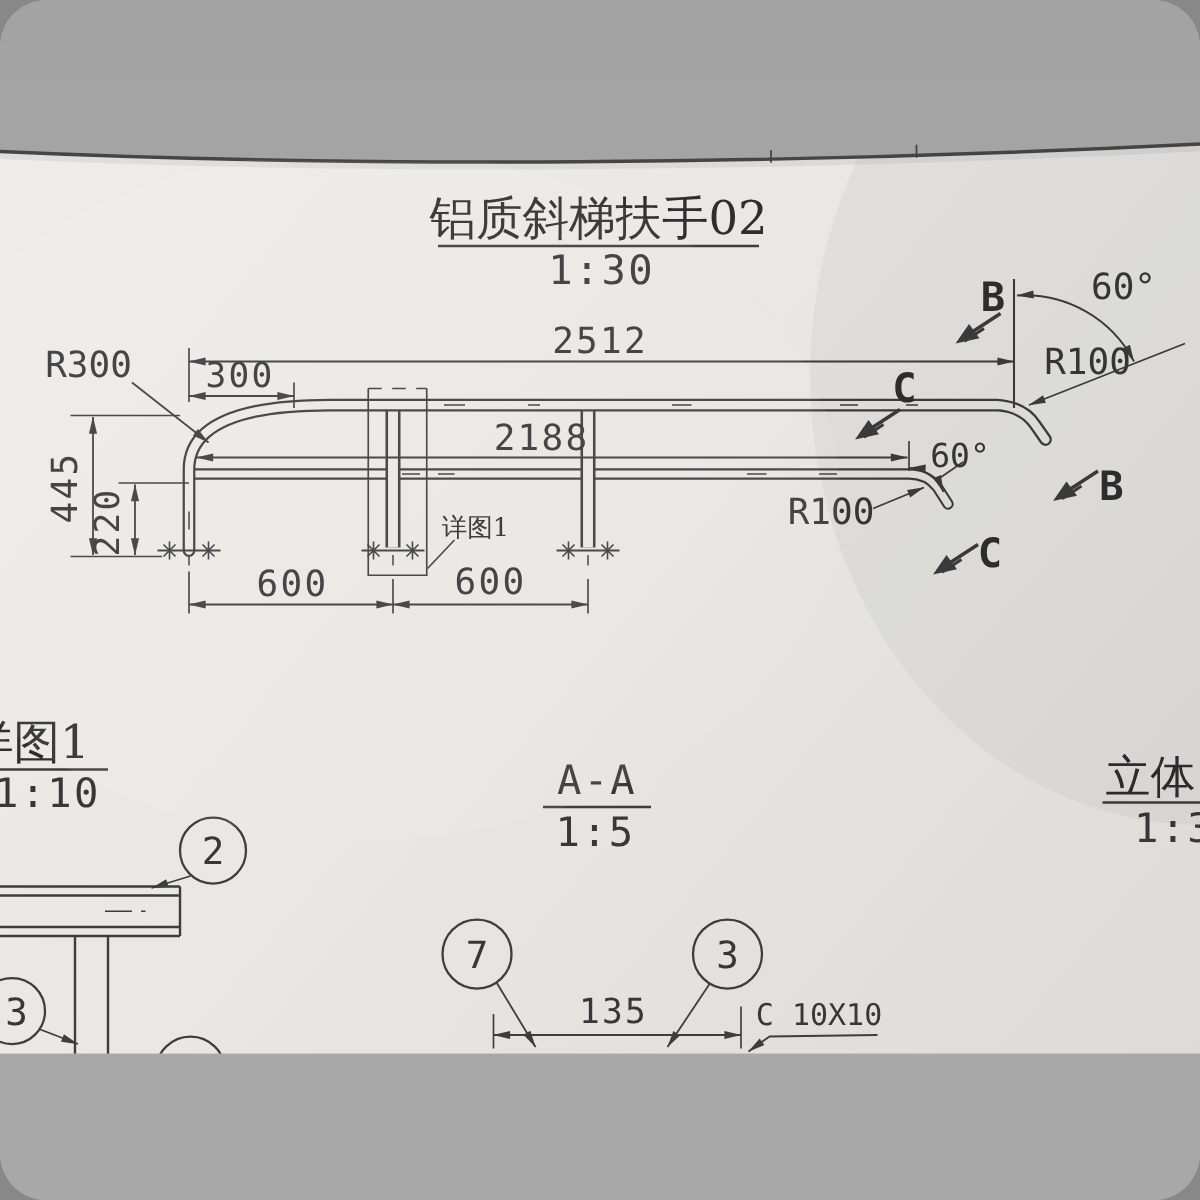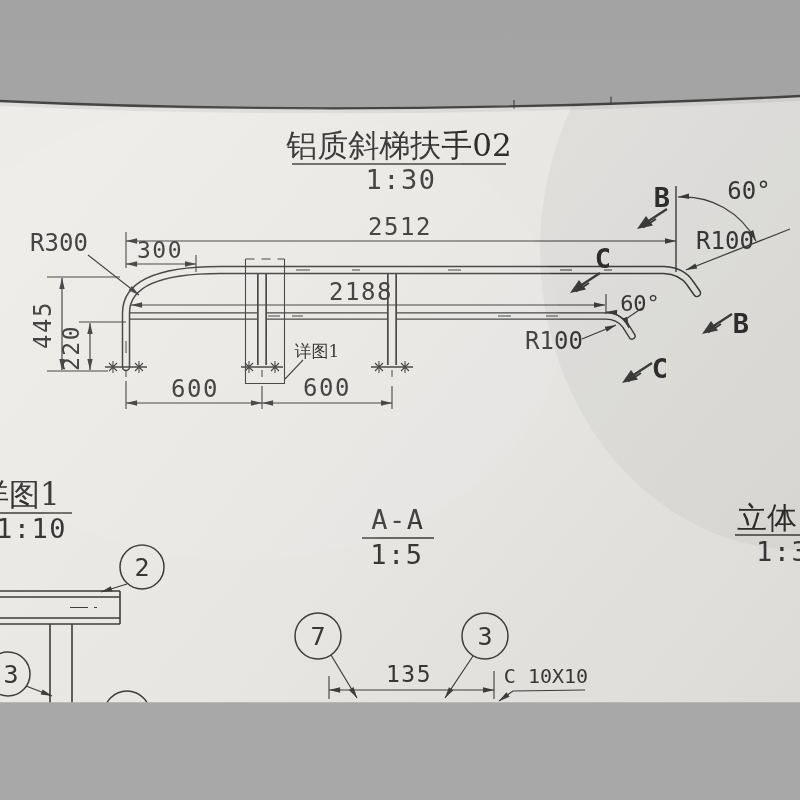--- a/index.html
+++ b/index.html
@@ -1,16 +1,16 @@
 <!DOCTYPE html>
 <html><head>
 <meta charset="utf-8">
 <style>
   html,body{margin:0;padding:0;background:#888;}
-  .stage{width:800px;height:800px;position:relative;overflow:hidden;margin:0 auto;}
+  .stage{width:800px;height:800px;position:relative;overflow:hidden;margin:0 auto;border-radius:31px;}
   svg{display:block;}
   text{user-select:none;}
   .t-cn{font-family:"DejaVu Serif", serif;fill:#2e2e2e;}
   .t-dim{font-family:"DejaVu Sans Mono", monospace;fill:#373737;letter-spacing:1.5px;}
   .t-dim-s{font-family:"DejaVu Sans Mono", monospace;fill:#373737;}
   .t-mark{font-family:"DejaVu Sans Mono", monospace;fill:#2f2f2f;font-weight:bold;}
   .ln{stroke:#3d3d3d;fill:none;}
   .thin{stroke-width:1.1;}
   .dimln{stroke-width:1.2;}
 </style>

